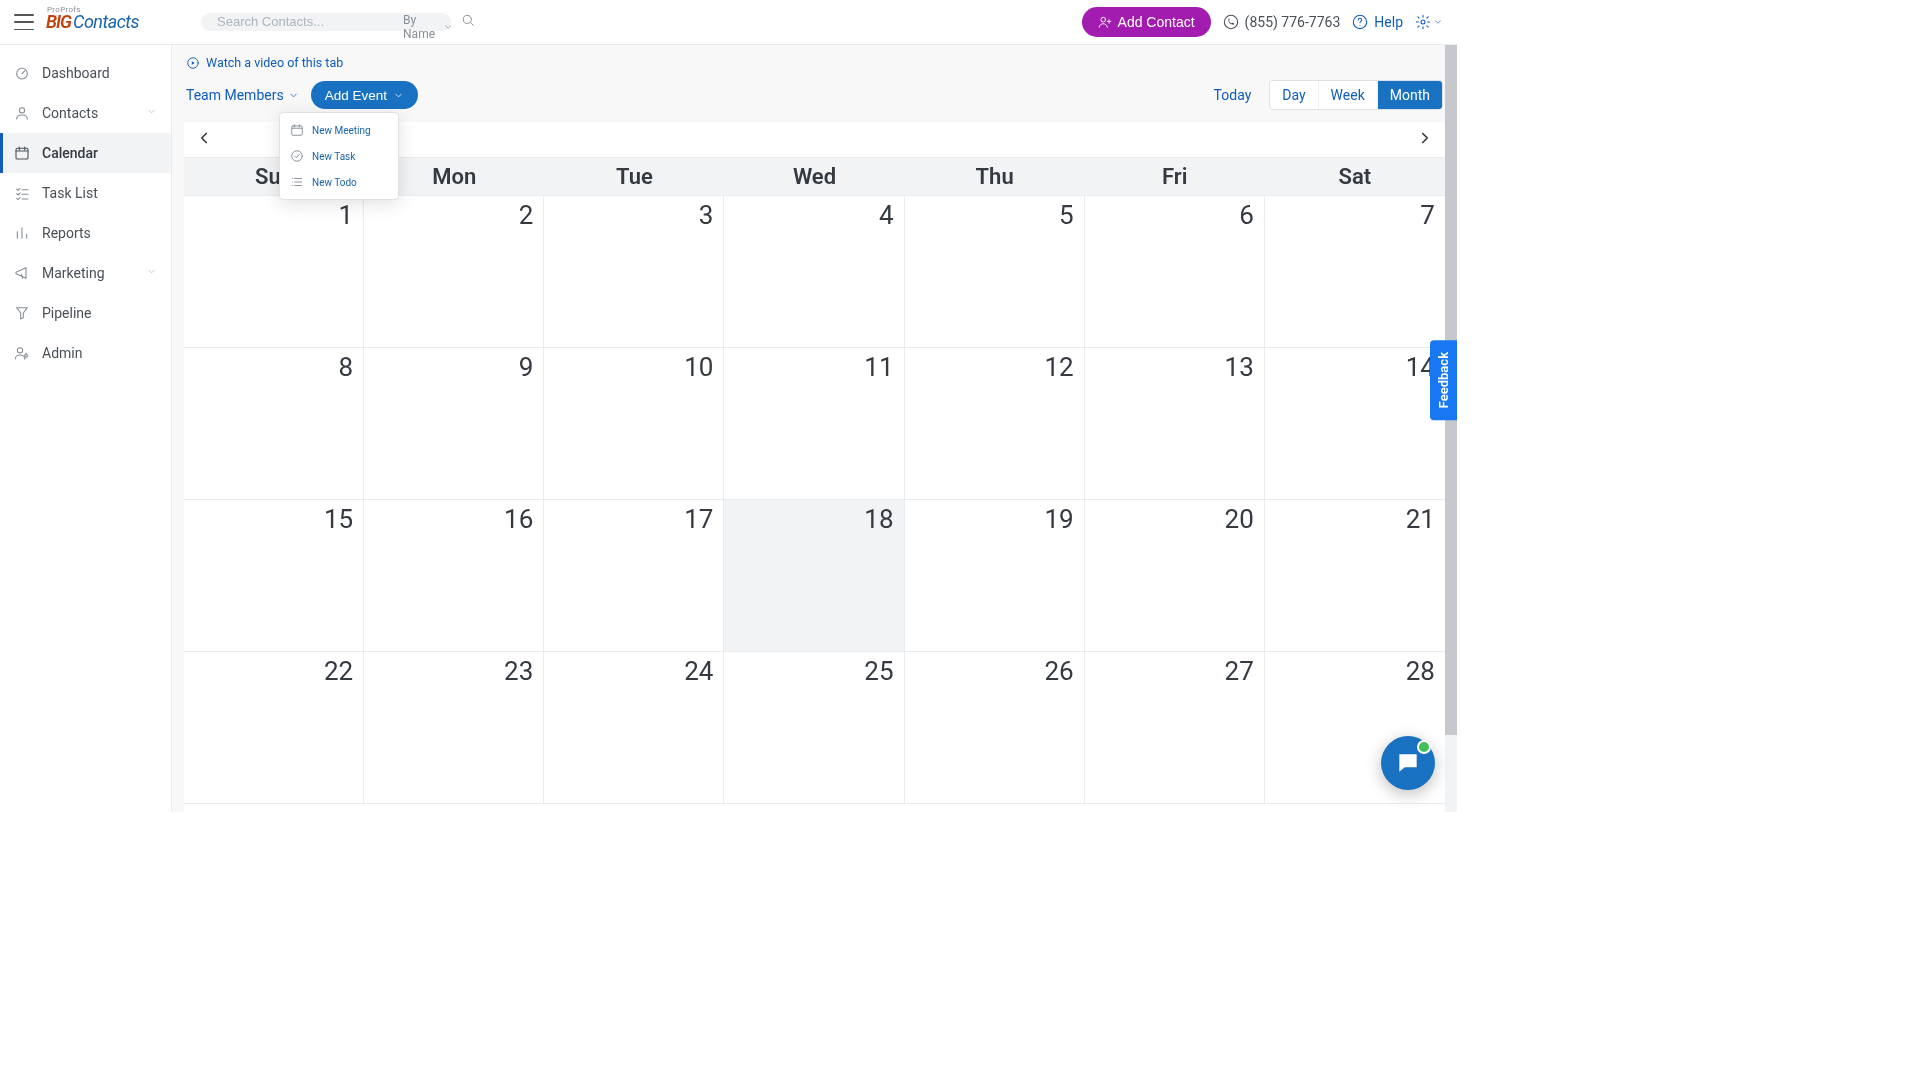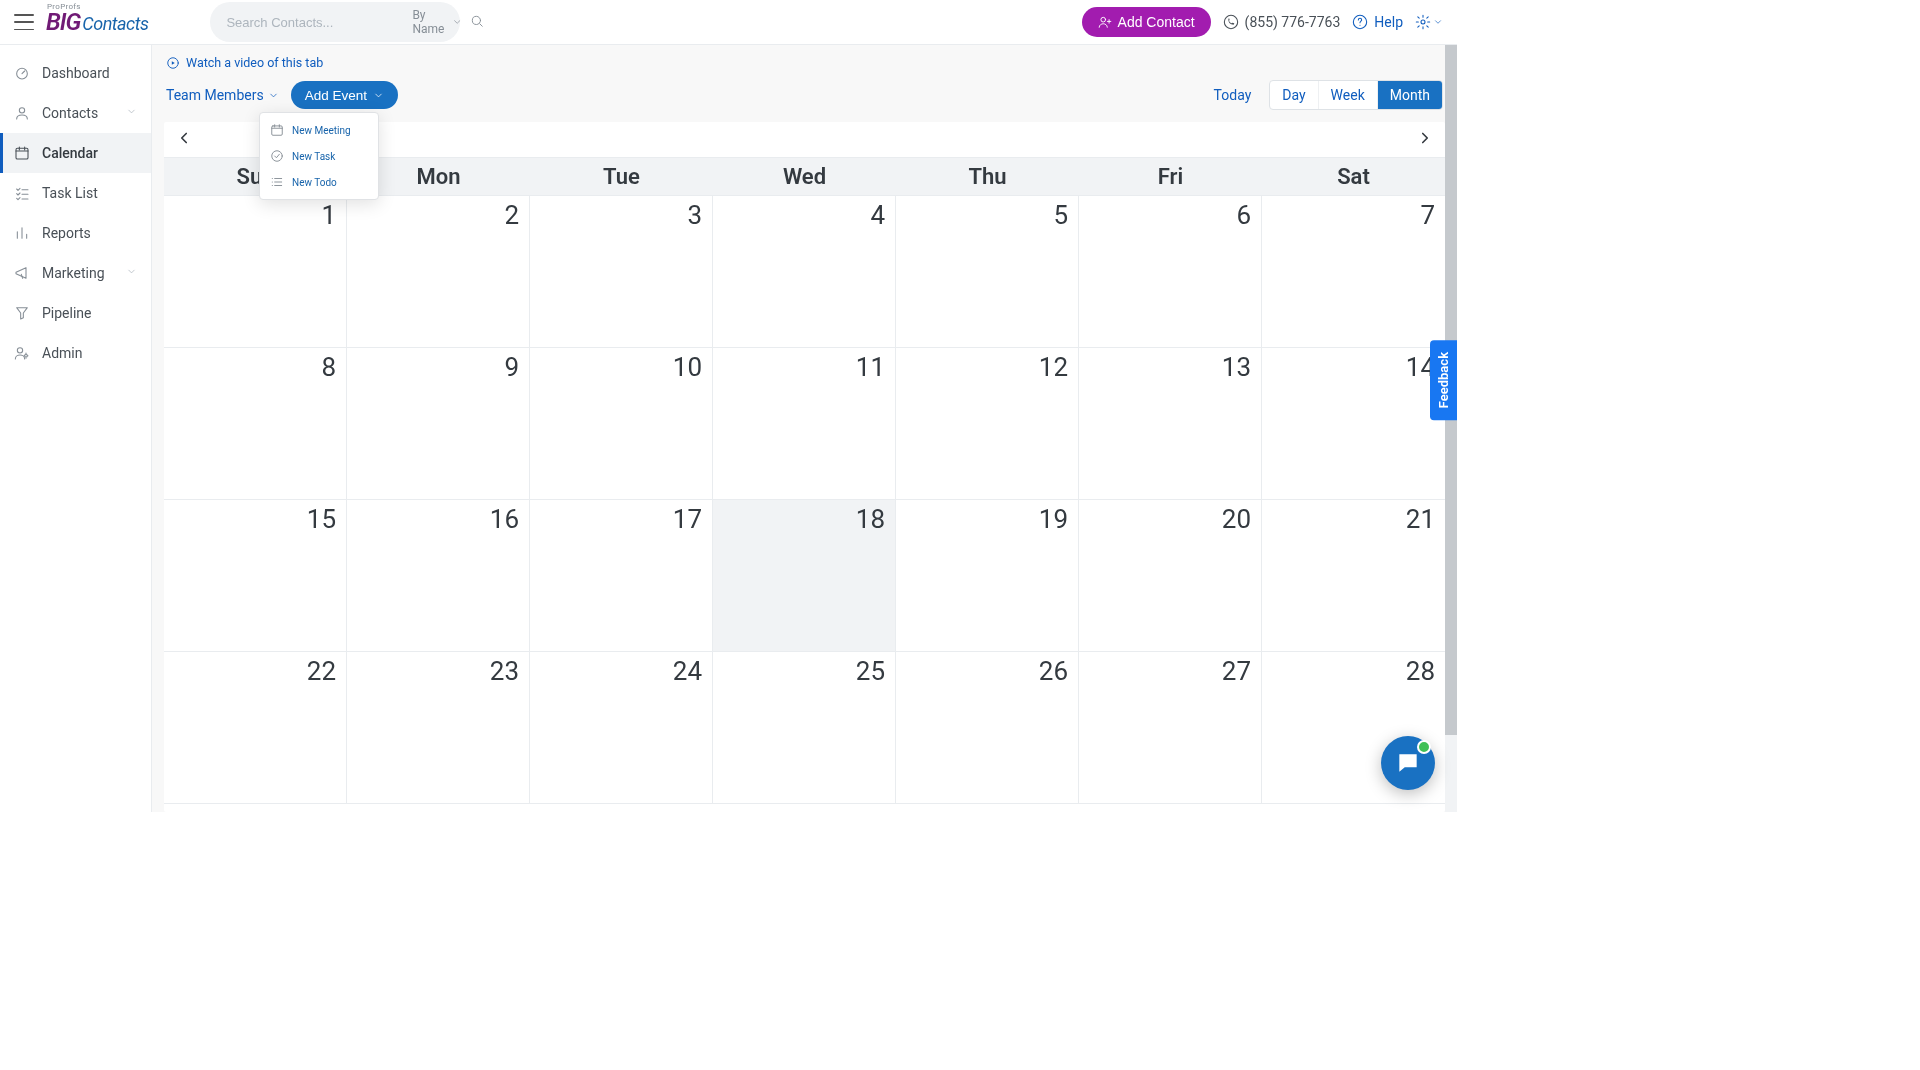--- a/index.html
+++ b/index.html
@@ -43,29 +43,29 @@
 
   .logo {
     display: flex; align-items: baseline; gap: 2px;
     color: var(--blue-btn);
     font-weight: 400;
     cursor: pointer;
     line-height: 1;
     position: relative;
   }
   .logo .proprofs { font-size: 8px; color: #868e96; position: absolute; top: -7px; left: 1px; letter-spacing: .3px;}
-  .logo .big { font-size: 24px; font-weight: 600; letter-spacing: -1px; color: #701a75; font-style: italic;}
+  .logo .big { font-size: 18px; font-weight: 600; letter-spacing: -1px; color: #c2410c; font-style: italic;}
   .logo .contacts { font-size: 18px; color: #1864ab; font-style: italic; letter-spacing: -.5px;}
 
   .search-wrap {
     margin-left: 50px;
     background: #f1f3f5;
     border-radius: 999px;
-    height: 40px;
-    display: flex; align-items: center;
+    height: 18px;
+    display: flex; align-items: flex-start;
     padding: 0 14px;
     width: 250px;
     font-size: 13px;
     color: #868e96;
     gap: 8px;
   }
   .search-wrap input {
     flex: 1;
     border: none; background: transparent; outline: none;
     font-size: 13px;
@@ -93,21 +93,21 @@
     display: inline-flex; align-items: center; gap: 6px;
     color: #495057; font-size: 14px;
     cursor: pointer;
   }
   .top-right-item.link { color: var(--blue-btn); }
   .gear { color: var(--blue-btn); font-size: 16px; cursor: pointer; display: inline-flex; align-items: center; gap: 2px; }
 
   
   .shell { display: flex; height: calc(100% - 45px); }
   .sidebar {
-    width: 152px;
+    width: 172px;
     border-right: 1px solid var(--border);
     padding-top: 8px;
     background: #fff;
     flex-shrink: 0;
   }
   .sidebar .item {
     display: flex; align-items: center;
     height: 40px;
     padding: 0 14px;
     gap: 12px;

